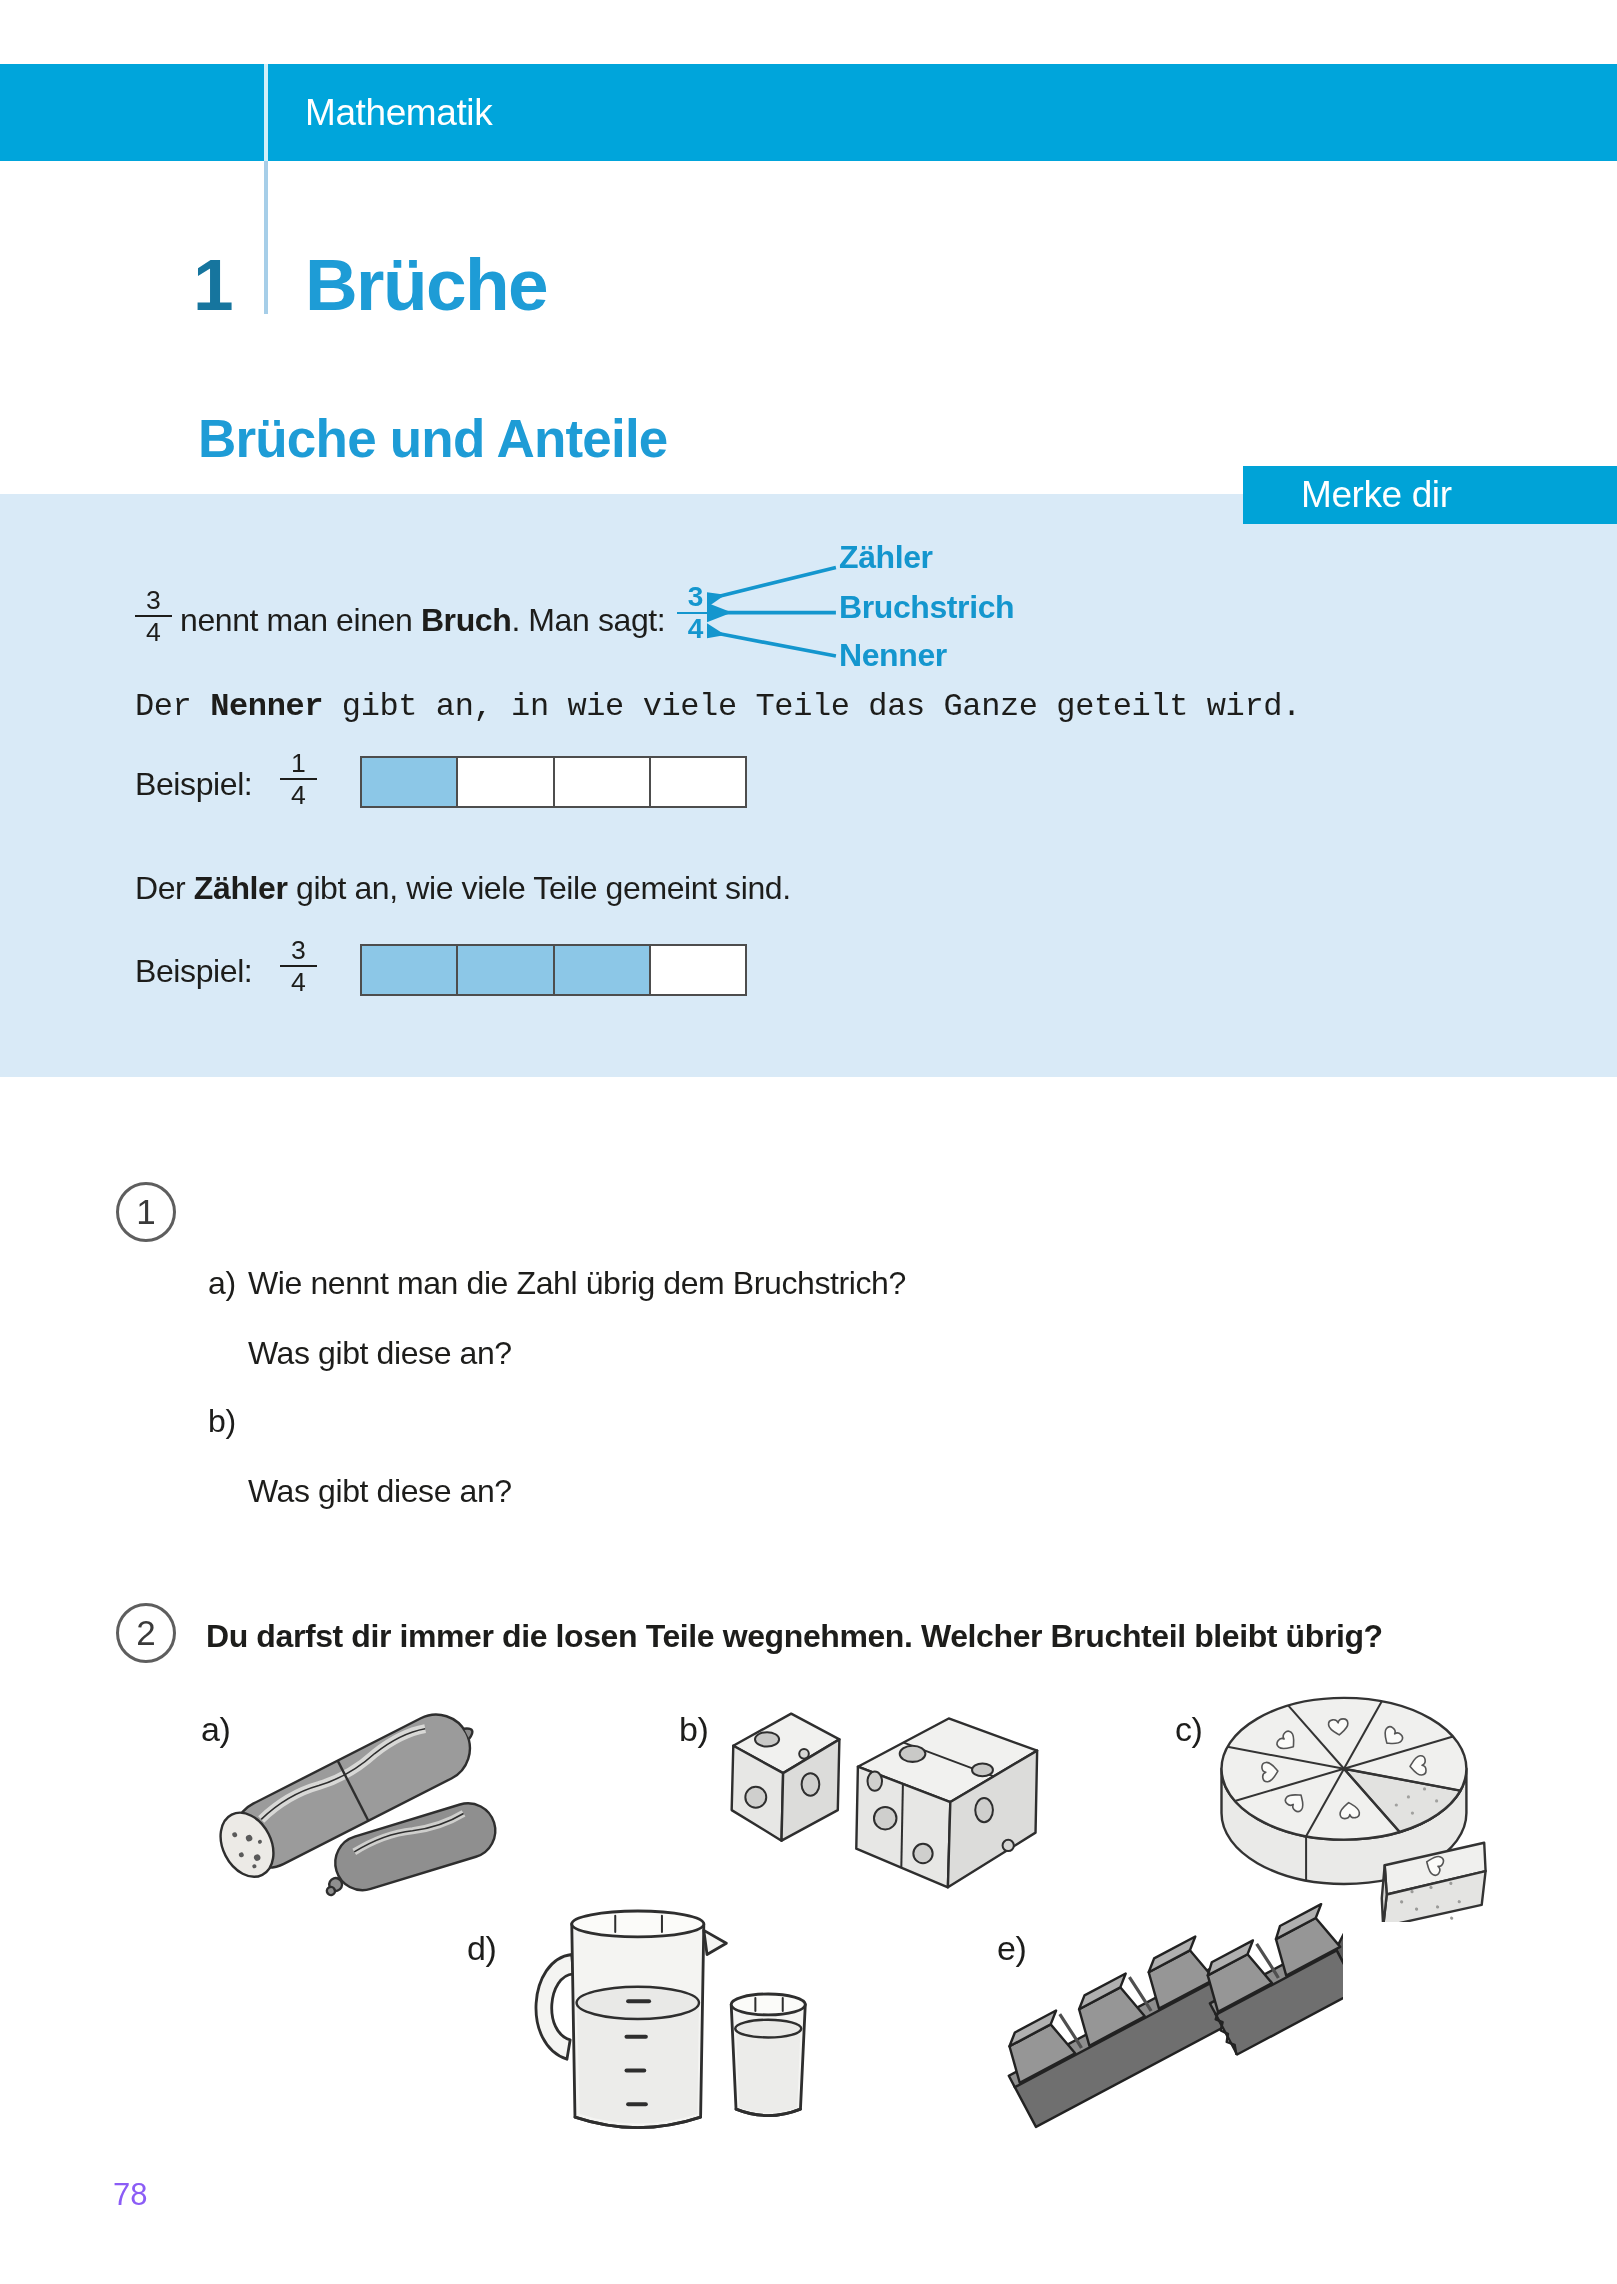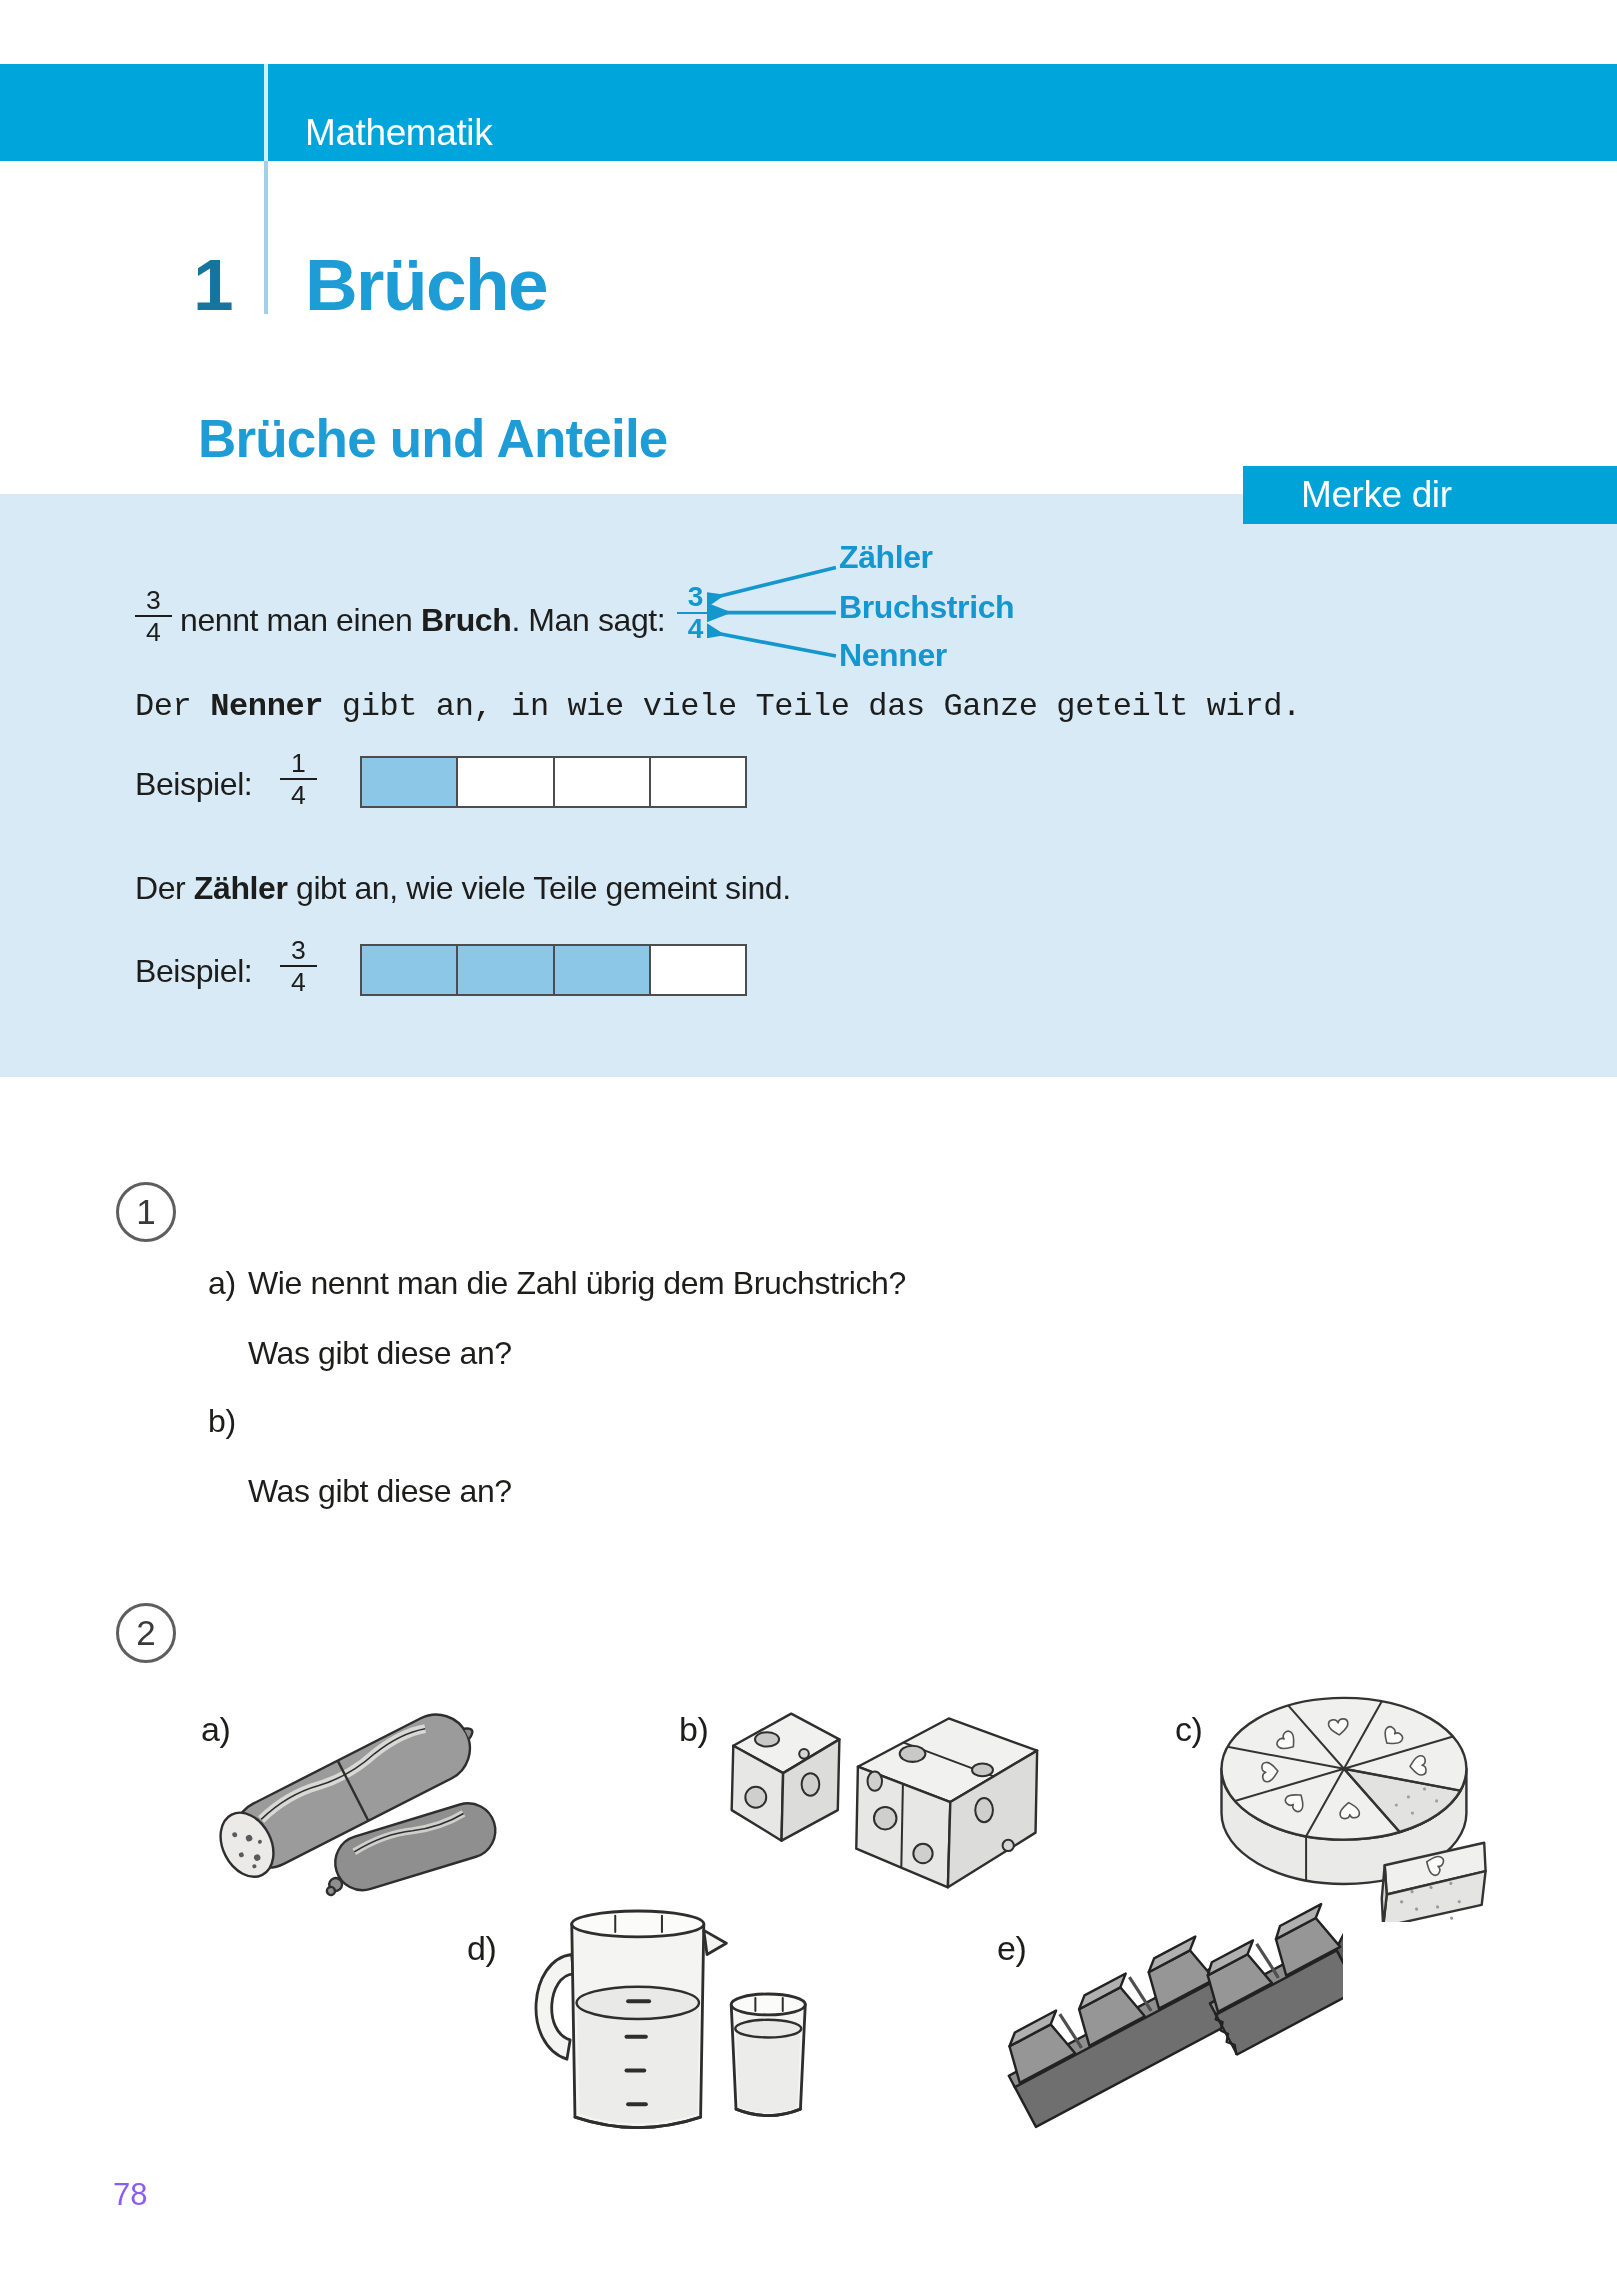--- a/index.html
+++ b/index.html
@@ -3,21 +3,21 @@
 <meta charset="utf-8">
 <style>
   html,body{margin:0;padding:0;background:#e8e8e8;}
   #page{position:relative;width:1618px;height:2284px;background:#ffffff;overflow:hidden;
         font-family:"Liberation Sans",sans-serif;color:#1d1d1b;}
   .abs{position:absolute;}
   
   .header-bar{left:0;top:64px;width:1618px;height:97px;background:#00a5db;}
   .header-divider{left:264px;top:64px;width:4px;height:97px;background:rgba(255,255,255,.82);}
   .subject{left:305px;top:64px;height:97px;display:flex;align-items:center;
-           font-size:37px;font-weight:500;color:#ffffff;letter-spacing:-0.4px;margin-top:20px;}
+           font-size:37px;font-weight:500;color:#ffffff;letter-spacing:-0.4px;}
   .title-divider{left:264px;top:161px;width:4px;height:153px;background:#a6cee8;}
   .chapter-number{left:193px;top:248px;font-size:73px;line-height:74px;font-weight:700;color:#16759e;letter-spacing:-1.6px;}
   .chapter-title{left:305px;top:248px;font-size:73px;line-height:74px;font-weight:600;color:#1e9cd6;letter-spacing:-1.6px;}
   .section-title{left:198px;top:406px;font-size:53px;line-height:66px;font-weight:600;color:#1e9cd6;letter-spacing:-0.8px;}
   
   .merke-box{left:0;top:494px;width:1618px;height:583px;background:#d9eaf7;}
   .merke-badge{left:1203px;top:466px;width:415px;height:58px;background:#00a3d7;color:#fff;
                font-size:37px;line-height:58px;font-weight:500;padding-left:58px;box-sizing:border-box;letter-spacing:-0.4px;margin-left:40px;}
   .body-text{font-size:32px;line-height:42px;letter-spacing:-0.4px;color:#1d1d1b;}
   .body-text .bld{font-weight:700;text-align:center;}
@@ -117,20 +117,21 @@
   </div>
   <div class="abs part-label" style="left:208px;top:1262px;">a)</div>
   <div class="abs part-label" style="left:248px;top:1262px;">Wie nennt man die Zahl übrig dem Bruchstrich?</div>
   <div class="abs part-label" style="left:248px;top:1332px;">Was gibt diese an?</div>
   <div class="abs part-label" style="left:208px;top:1400px;">b)</div>
   <div class="abs part-label" style="left:248px;top:1470px;">Was gibt diese an?</div>
 
   <div class="abs ex-circle" style="left:116px;top:1603px;">
     <span>2</span>
   </div>
+  <div class="abs ex-title" style="left:206px;top:1615px;">Du darfst dir immer die losen Teile wegnehmen. Welcher Bruchteil bleibt übrig?</div>
   <div class="abs item-label" style="left:201px;top:1708px;">a)</div>
   <div class="abs item-label" style="left:679px;top:1708px;">b)</div>
   <div class="abs item-label" style="left:1175px;top:1708px;">c)</div>
   <div class="abs item-label" style="left:467px;top:1927px;">d)</div>
   <div class="abs item-label" style="left:997px;top:1927px;">e)</div>
 
   <svg class="abs" style="left:214px;top:1706px;" width="290" height="205" viewBox="0 0 360 255">
     <g stroke="#2e2e2e" stroke-width="3" stroke-linejoin="round">
       <g transform="translate(30,178) rotate(-27)">
         <rect x="0" y="-42" width="318" height="84" rx="42" fill="#9b9b9b"></rect>

